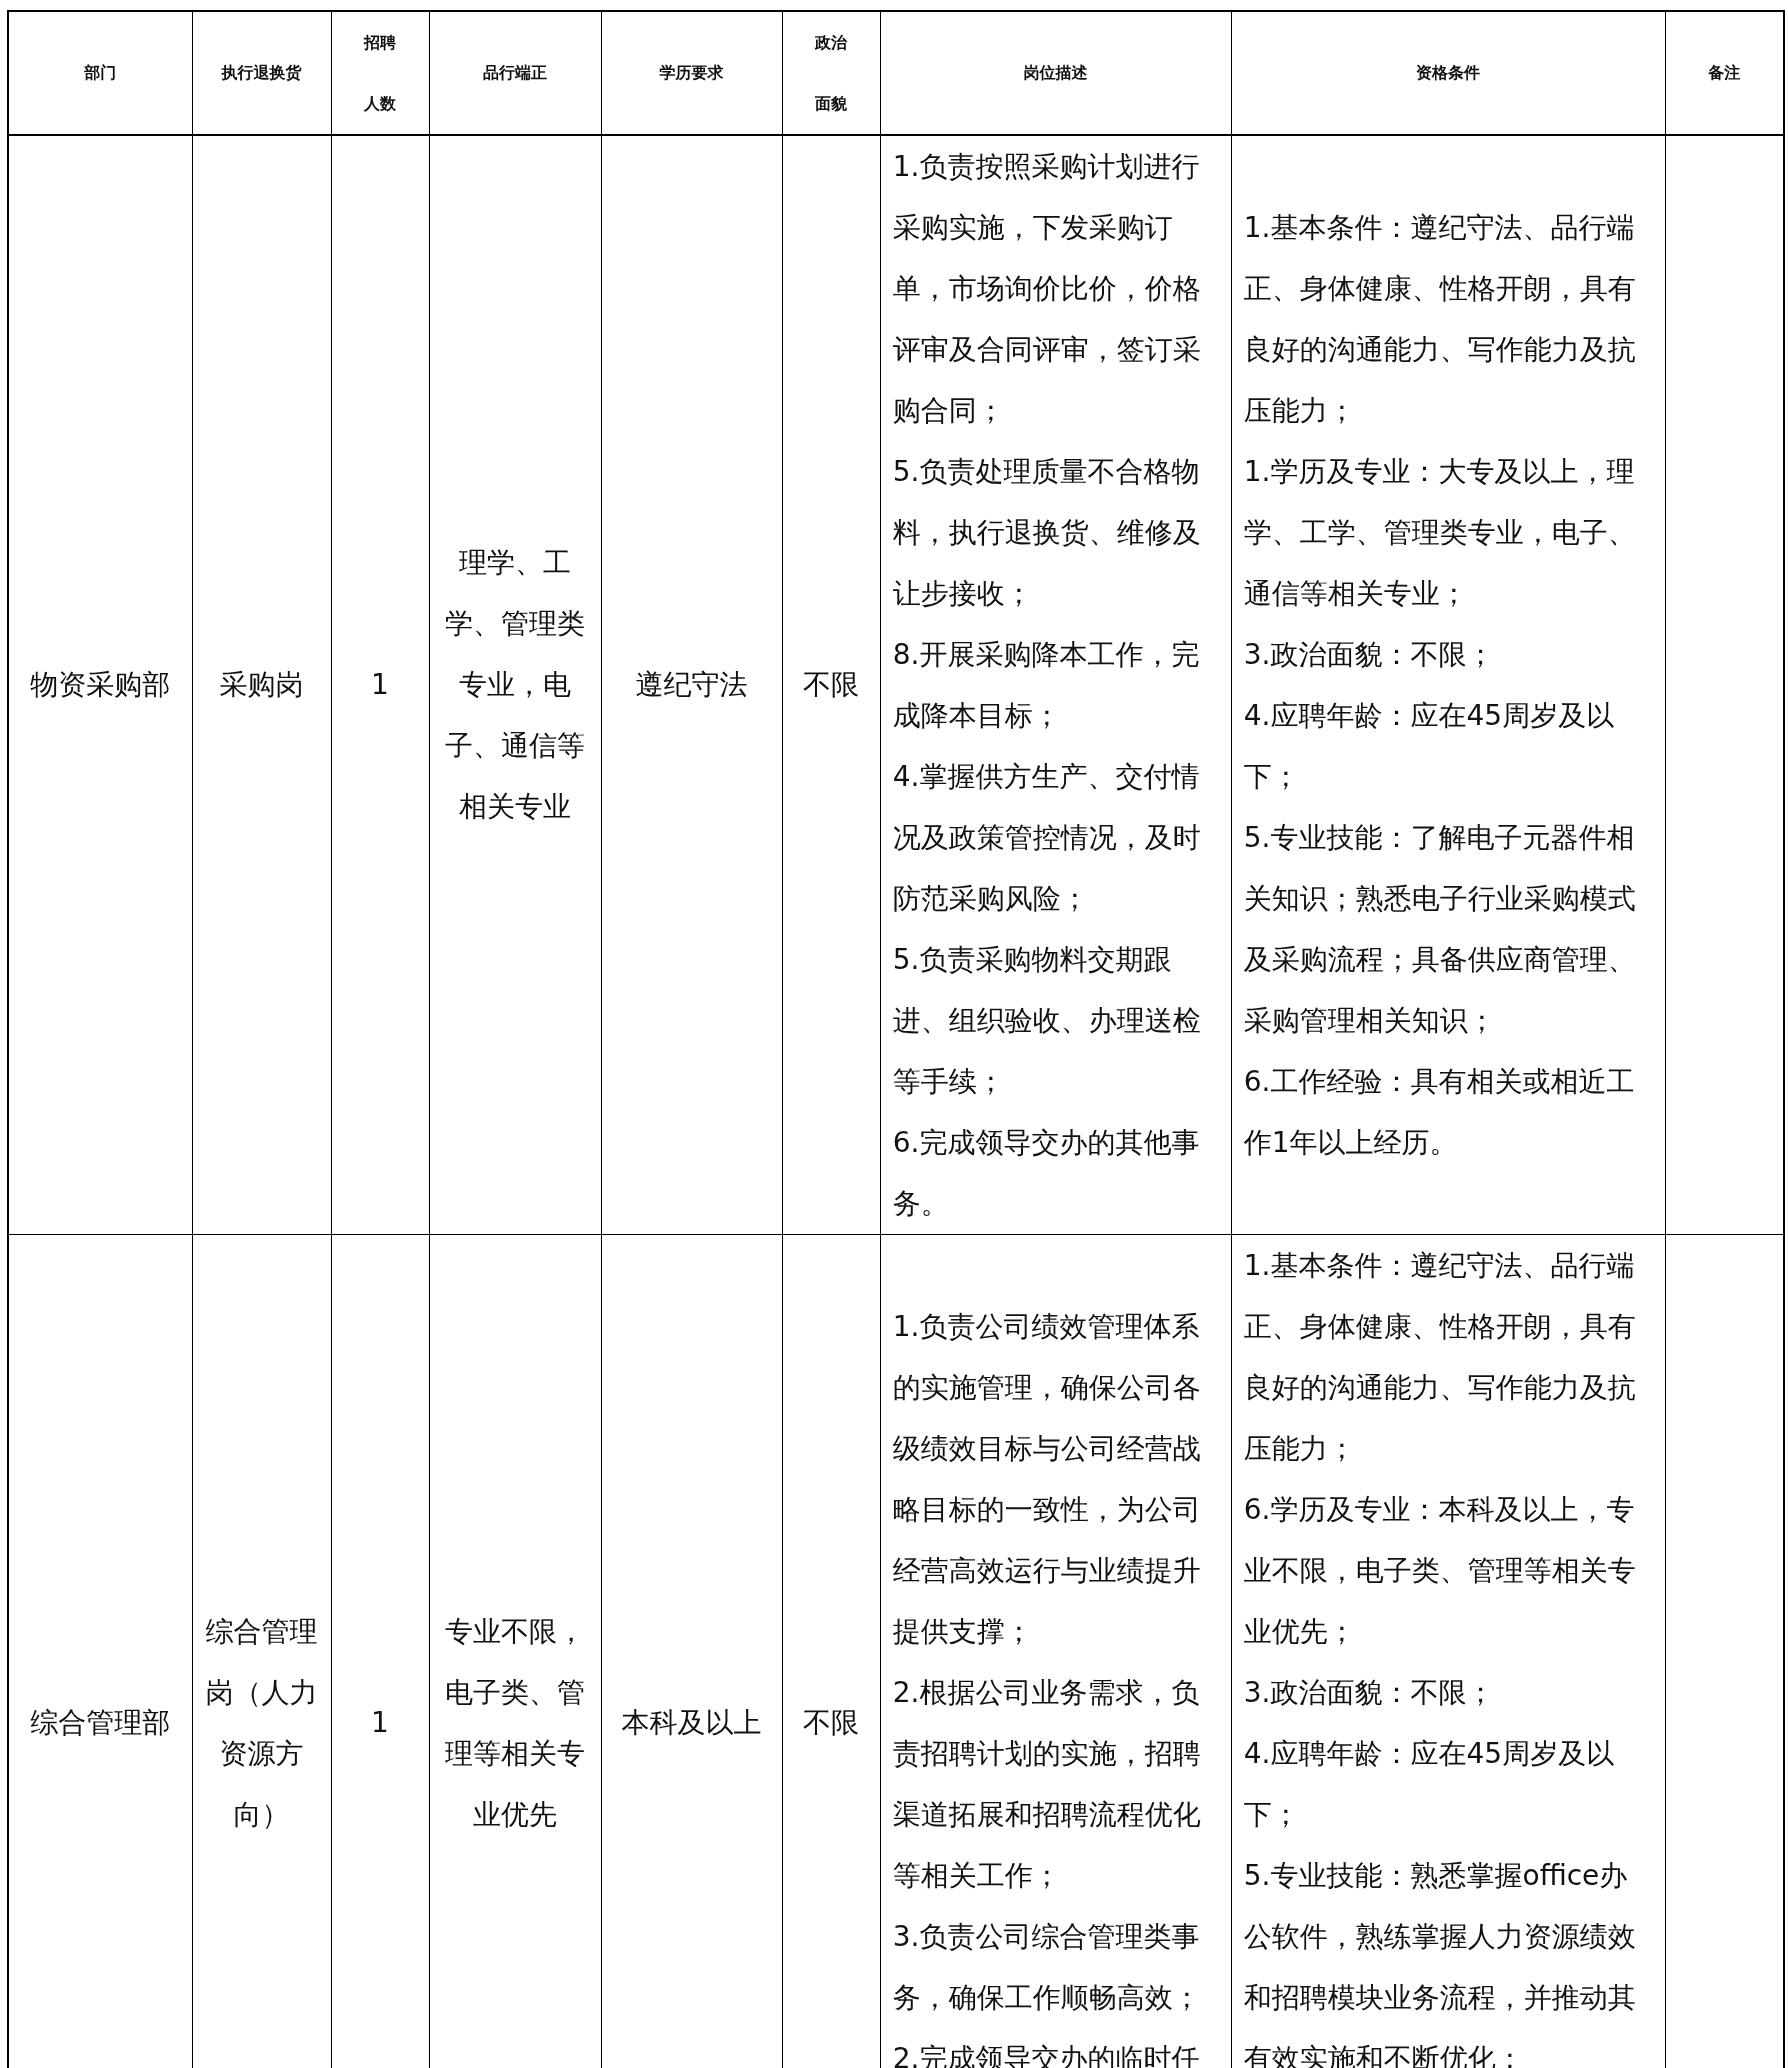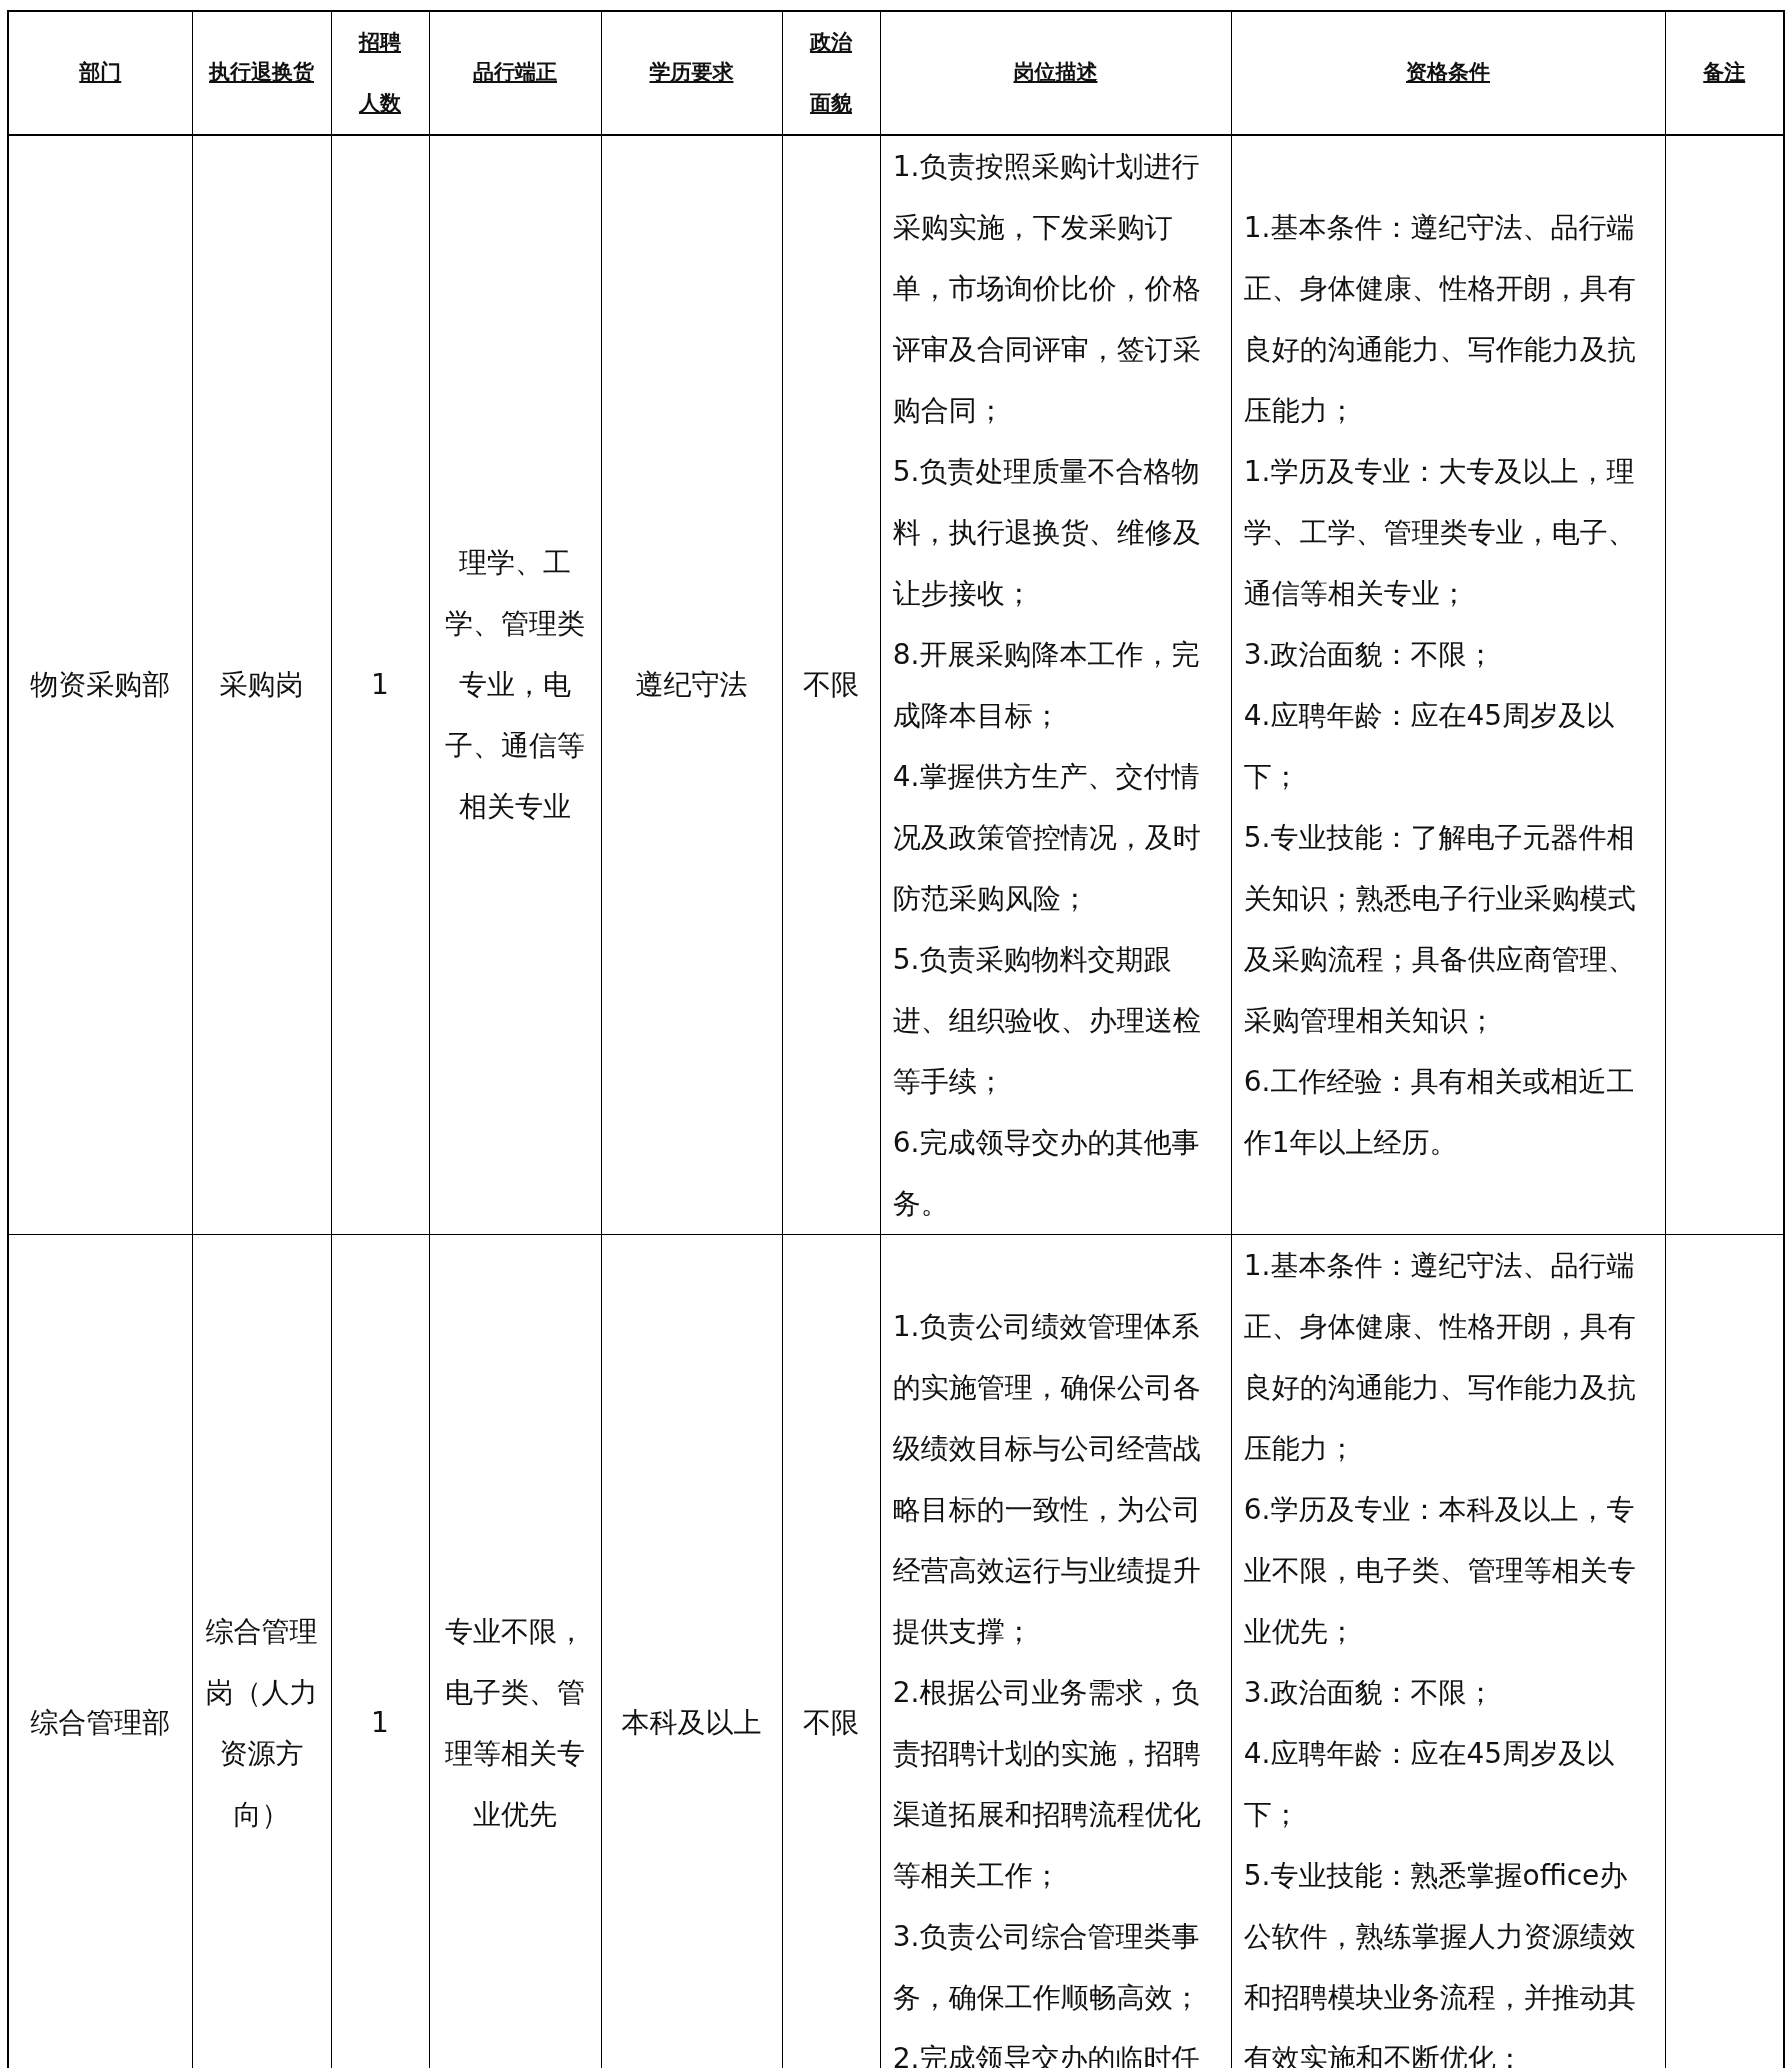--- a/index.html
+++ b/index.html
@@ -12,23 +12,22 @@
     border: 2.6px solid #000;
   }
   table.jobs th, table.jobs td {
     border: 1.8px solid #000;
     text-align: center; vertical-align: middle;
     padding: 0 10.5px;
     font-size: 28px;
     line-height: 61px;
   }
   table.jobs thead th {
-    font-weight: bold; font-size: 21px; height: 121px;
+    font-weight: bold; font-size: 16px; height: 121px;
     border-bottom: 2.6px solid #000;
-    text-decoration: underline;
   }
   table.jobs td.left { text-align: left; padding: 0 12.3px; }
   table.jobs td.left div { line-height: 61px; }
   .ml { display: block; }
 </style>
 </head>
 <body>
 
 <table class="jobs">
   <colgroup>

